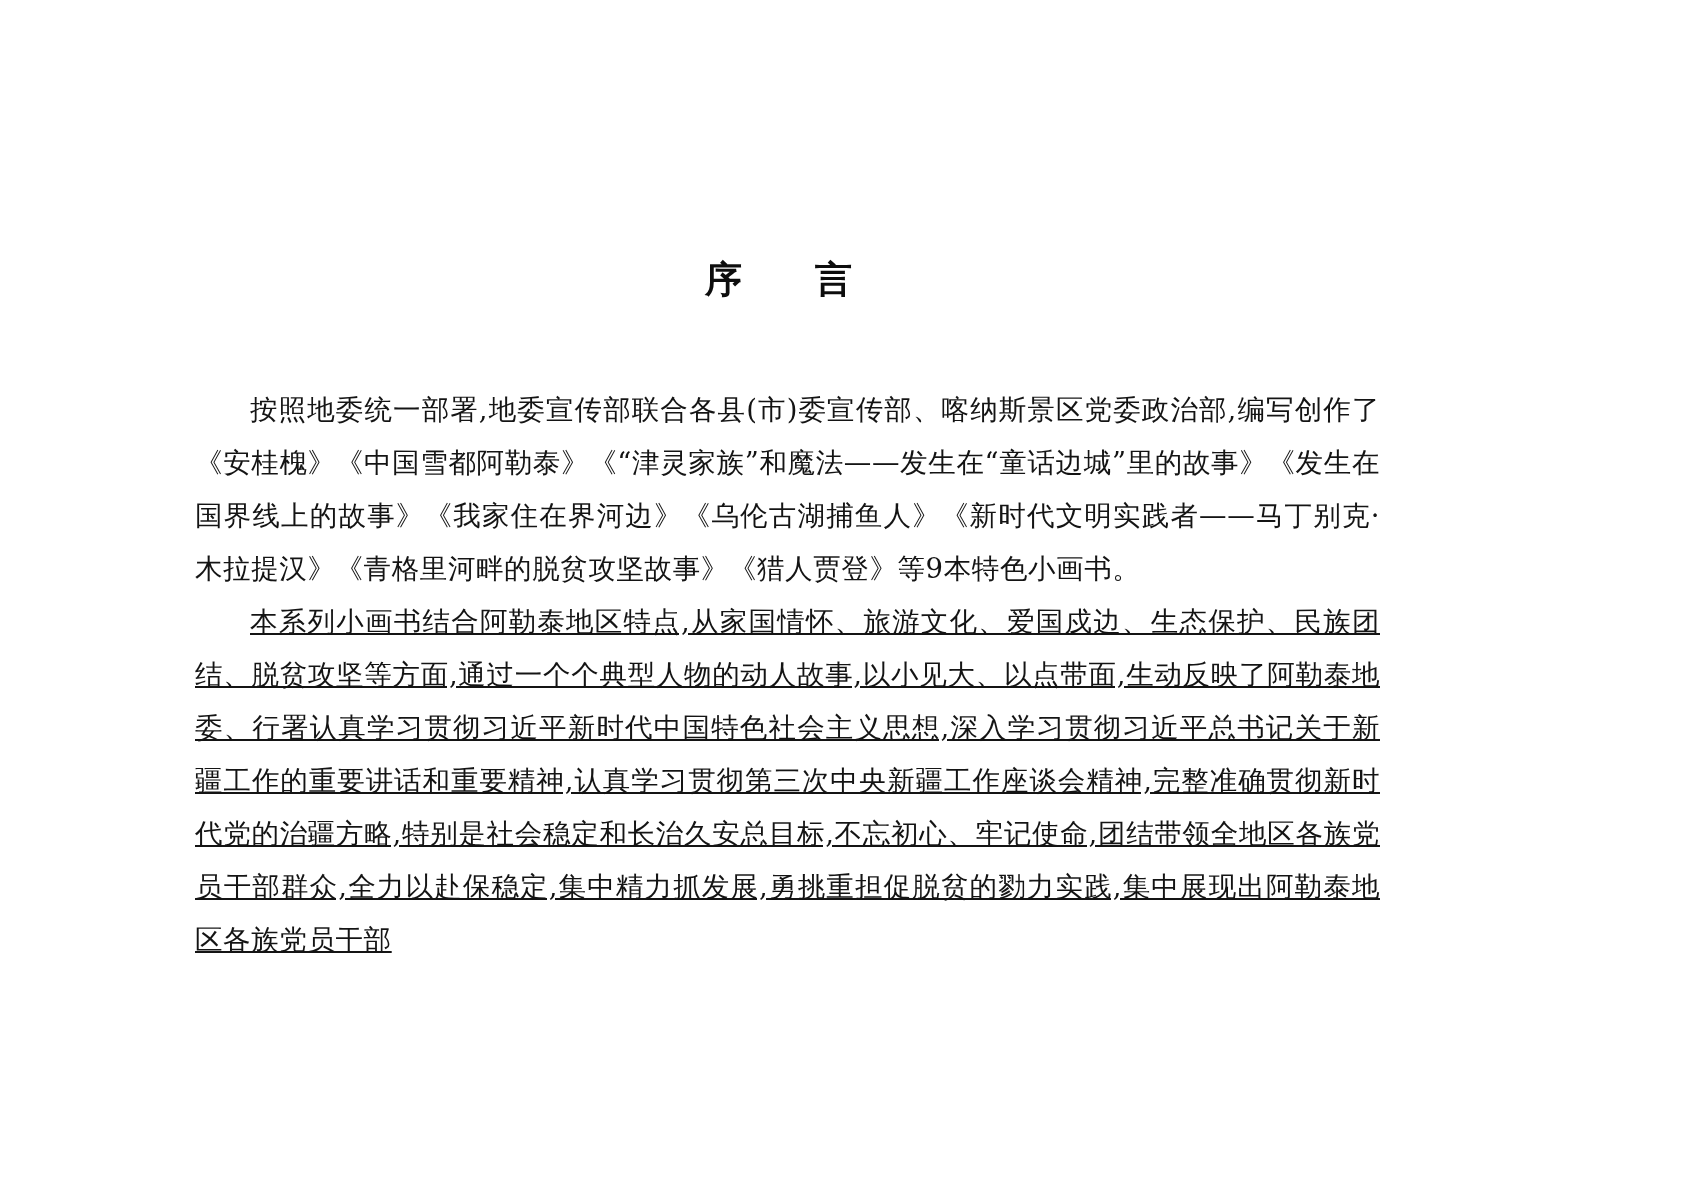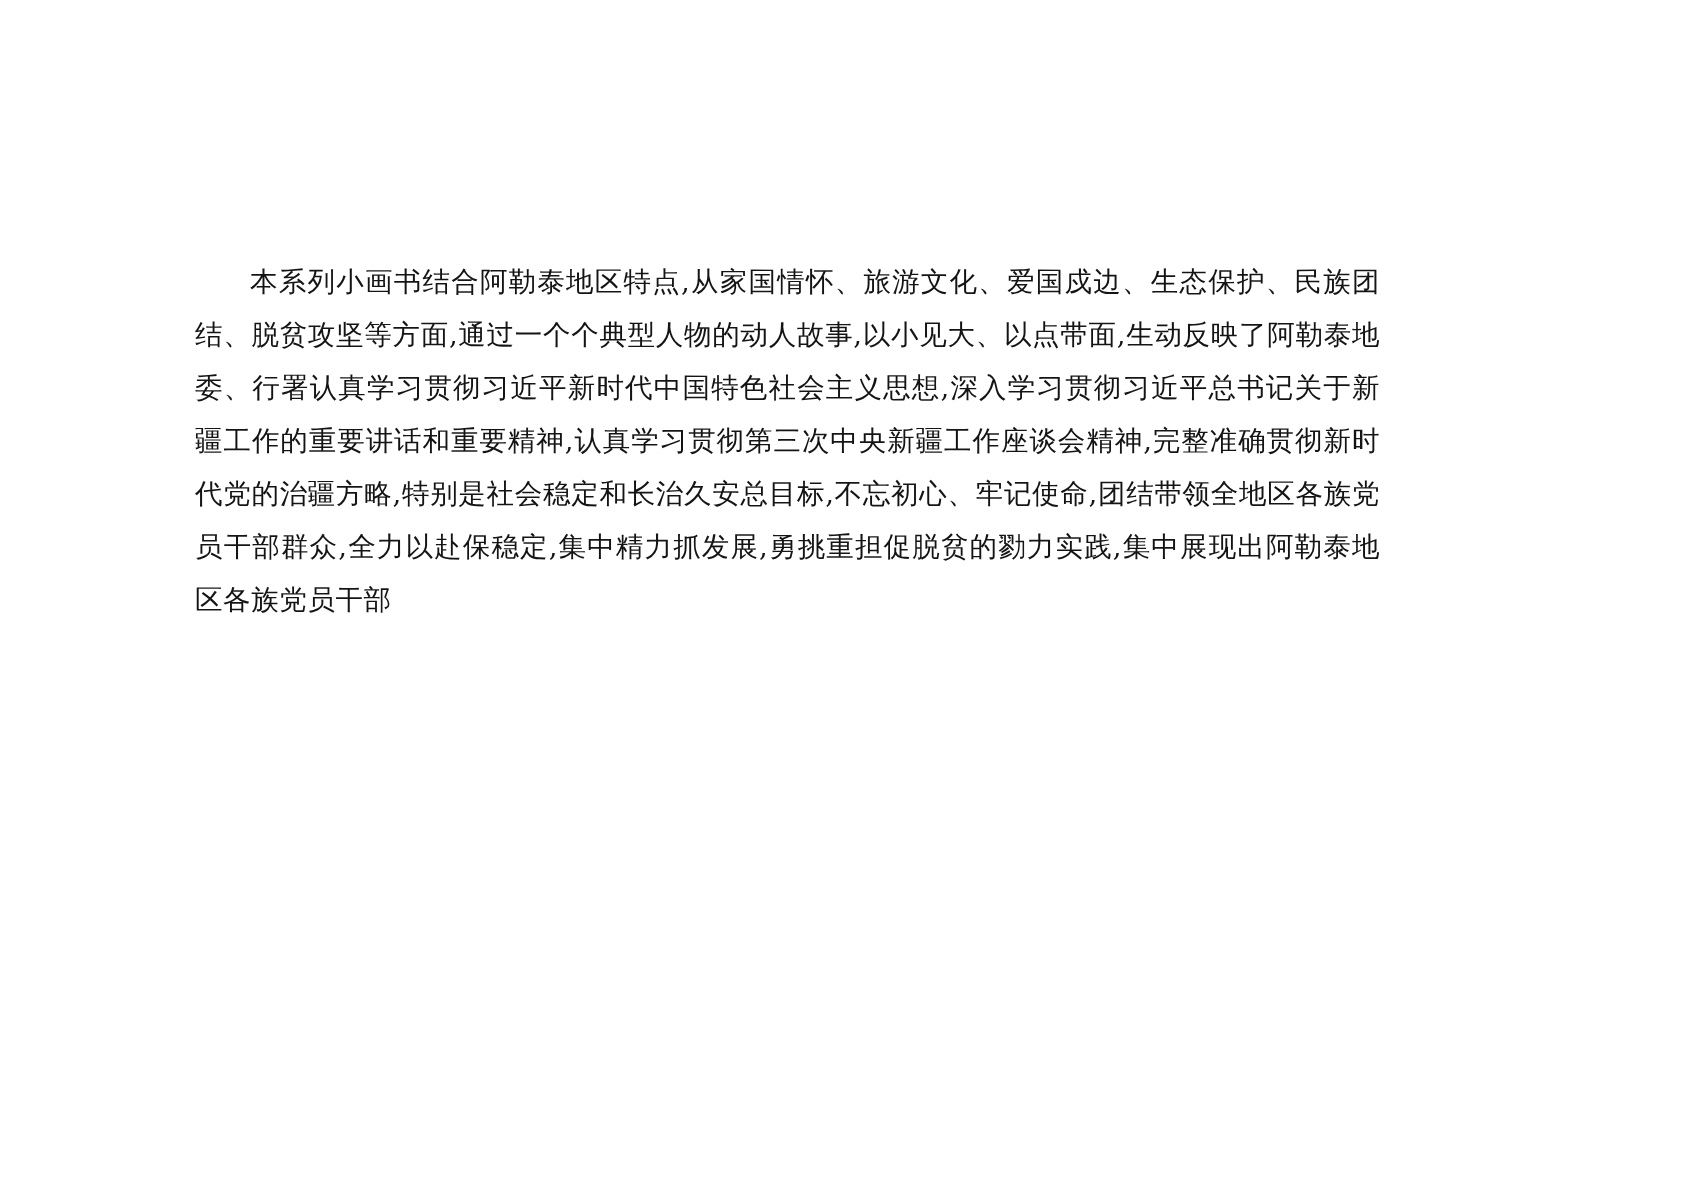--- a/index.html
+++ b/index.html
@@ -51,17 +51,19 @@
   .para + .para {
     margin-top: 0px;
     text-decoration: underline;
   }
 </style>
 </head>
 <body>
 
 <div class="page">
   <div class="content">
+    <h1 class="doc-title">序　言</h1>
     <div class="body-text">
+      <p class="para">按照地委统一部署,地委宣传部联合各县(市)委宣传部、喀纳斯景区党委政治部,编写创作了《安桂槐》《中国雪都阿勒泰》《“津灵家族”和魔法——发生在“童话边城”里的故事》《发生在国界线上的故事》《我家住在界河边》《乌伦古湖捕鱼人》《新时代文明实践者——马丁别克·木拉提汉》《青格里河畔的脱贫攻坚故事》《猎人贾登》等9本特色小画书。</p>
       <p class="para">本系列小画书结合阿勒泰地区特点,从家国情怀、旅游文化、爱国戍边、生态保护、民族团结、脱贫攻坚等方面,通过一个个典型人物的动人故事,以小见大、以点带面,生动反映了阿勒泰地委、行署认真学习贯彻习近平新时代中国特色社会主义思想,深入学习贯彻习近平总书记关于新疆工作的重要讲话和重要精神,认真学习贯彻第三次中央新疆工作座谈会精神,完整准确贯彻新时代党的治疆方略,特别是社会稳定和长治久安总目标,不忘初心、牢记使命,团结带领全地区各族党员干部群众,全力以赴保稳定,集中精力抓发展,勇挑重担促脱贫的勠力实践,集中展现出阿勒泰地区各族党员干部</p>
     </div>
   </div>
 </div>
 
 </body></html>

